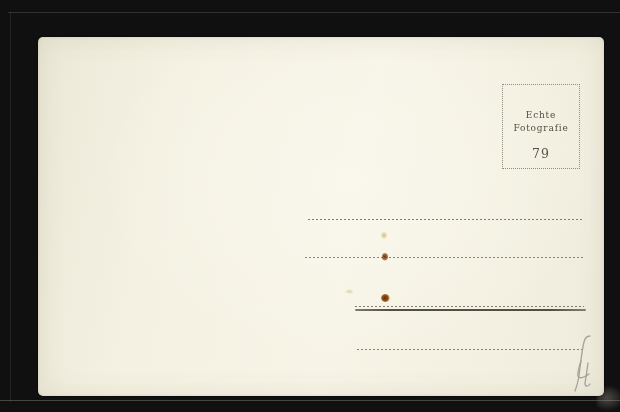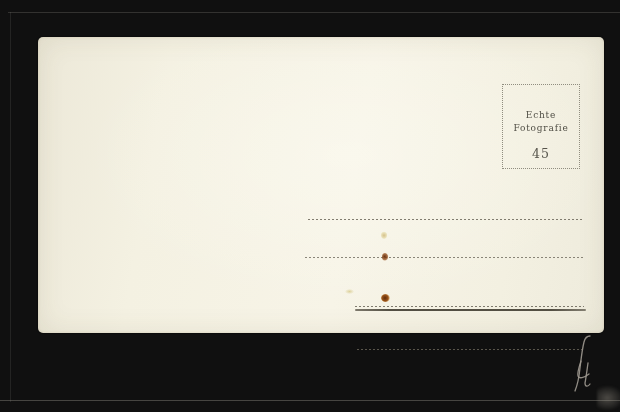--- a/index.html
+++ b/index.html
@@ -13,21 +13,21 @@
   .scanline.top{left:8px;right:0;top:12px;height:1px;background:rgba(132,130,124,0.30);}
   .scanline.left{left:10px;top:12px;width:1px;height:390px;background:rgba(122,120,114,0.20);}
   .scanline.bottom{left:0;right:0;top:400px;height:1px;background:rgba(145,142,133,0.42);}
   .corner-smudge{
     position:absolute;left:597px;top:386px;width:26px;height:24px;
     background:radial-gradient(ellipse at 40% 50%, rgba(168,162,150,0.40), rgba(120,116,108,0.18) 55%, transparent 75%);
     filter:blur(1px);
   }
   
   #card{
-    position:absolute;left:38px;top:37px;width:566px;height:296px;
+    position:absolute;left:38px;top:37px;width:566px;height:359px;
     border-radius:5px;
     background:
       radial-gradient(ellipse at 55% 40%, rgba(255,255,248,0.35), transparent 60%),
       linear-gradient(100deg,#ece8d8 0%,#f4f1e2 22%,#f7f4e7 55%,#f3f0e1 82%,#eeebdc 100%);
     box-shadow:
       inset 0 0 28px rgba(92,76,40,0.10),
       inset 0 0 3px rgba(120,100,60,0.18),
       0 0 2px rgba(0,0,0,0.9);
   }
   
@@ -82,21 +82,21 @@
   <div class="scanline bottom"></div>
   <div class="corner-smudge"></div>
 
   <div id="card">
 
     <div id="stampbox">
       <div class="stamp-text">
         <span>Echte</span><br>
         <span>Fotografie</span>
       </div>
-      <div class="stamp-number">45</div>
+      <div class="stamp-number">79</div>
     </div>
 
     <div class="dotline l1"></div>
     <div class="dotline l2"></div>
     <div class="dotline l3"></div>
     <div class="solidline"></div>
     <div class="dotline l4"></div>
 
     <div class="speck s1"></div>
     <div class="speck s2"></div>

